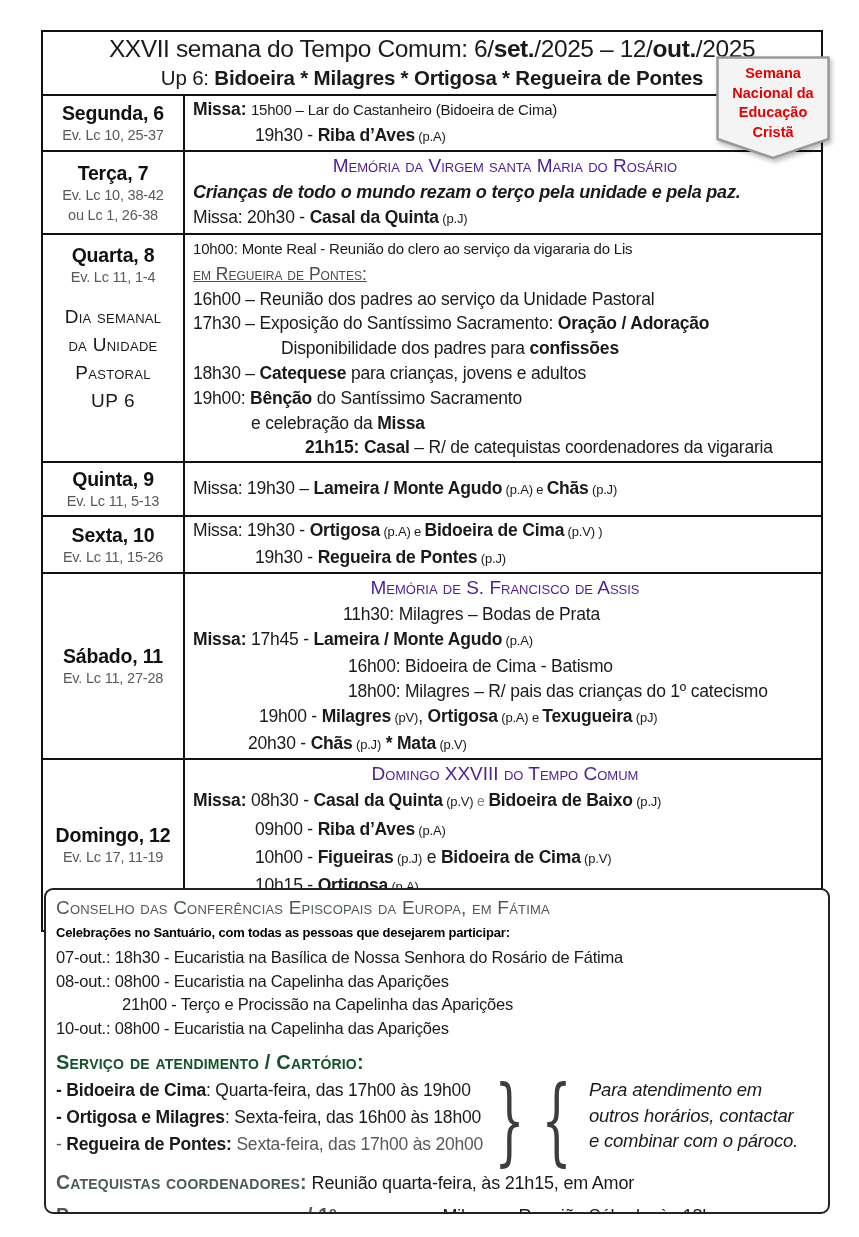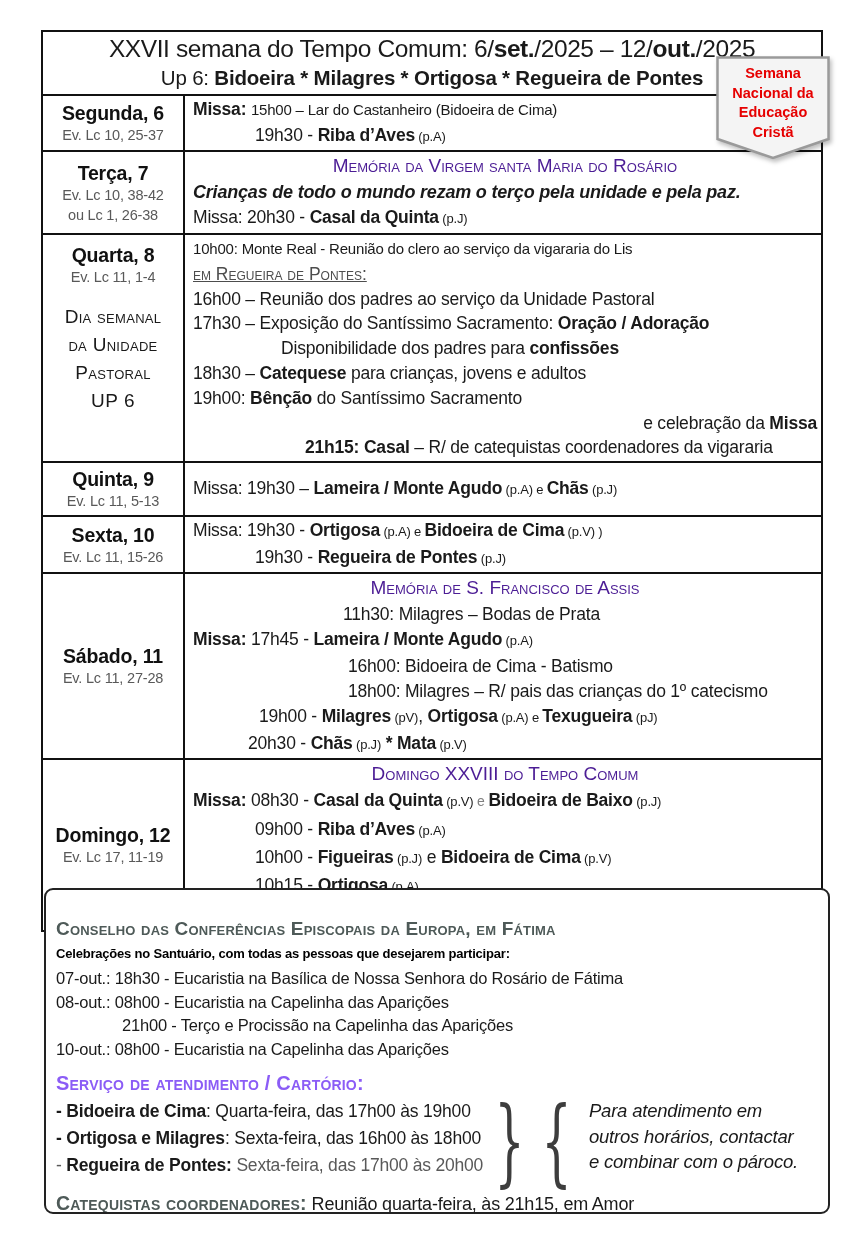--- a/index.html
+++ b/index.html
@@ -43,24 +43,24 @@
   .t-ev{font-size:14.5px;color:#595959;line-height:20px;}
   .t-cap2{font-variant:small-caps;font-size:19px;color:#1a1a1a;line-height:28px;letter-spacing:0.3px;}
   .t-up{font-size:19px;line-height:28px;letter-spacing:0.5px;}
   .t-g{color:#595959;}
   
   .badge{position:absolute;left:716px;top:56px;width:114px;height:104px;z-index:5;}
   .badge svg{position:absolute;left:0;top:0;filter:drop-shadow(2px 3px 2px rgba(0,0,0,0.25));}
   .badge-lines{position:absolute;top:8px;left:0;right:0;text-align:center;font-weight:bold;font-size:14.5px;line-height:19.5px;letter-spacing:0;}
   
   .footer-box{position:absolute;left:44px;top:888px;width:786px;height:326px;border:2px solid #222;border-radius:9px;padding:5px 10px;box-sizing:border-box;background:#fff;overflow:hidden;}
-  .fheading{font-variant:small-caps;font-weight:bold;font-size:19px;color:#4e5a58;line-height:25px;letter-spacing:0.2px;margin-top:21px;}
+  .fheading{font-variant:small-caps;font-weight:normal;font-size:19px;color:#4e5a58;line-height:25px;letter-spacing:0.2px;}
   .fintro{font-weight:bold;font-size:13px;color:#000000;line-height:26px;white-space:nowrap;}
   .fline{font-size:16.5px;line-height:23.5px;white-space:nowrap;}
-  .fheading2{font-variant:small-caps;font-weight:bold;font-size:20px;color:#8b5cf6;line-height:27px;margin-top:9px;letter-spacing:0.2px;}
+  .fheading2{font-variant:small-caps;font-weight:bold;font-size:20px;color:#14532d;line-height:27px;margin-top:9px;letter-spacing:0.2px;}
   .cartorio-row{display:flex;margin-top:1px;}
   .citem{font-size:17.5px;line-height:27px;white-space:nowrap;}
   .brace{display:inline-block;font-family:"DejaVu Serif",serif;font-size:96px;line-height:86px;font-weight:normal;color:#3d3d3d;transform:scaleX(0.5);}
   .brace.close{margin-left:-4px;}
   .brace.open{margin-left:-14px;}
   .note{margin-left:2px;font-style:italic;font-size:18.5px;line-height:25.5px;color:#1a1a1a;white-space:nowrap;}
   .fline3{margin-top:6px;font-size:18px;line-height:26px;white-space:nowrap;}
   .fheading-inline{font-variant:small-caps;font-weight:bold;font-size:19.5px;color:#4e5a58;letter-spacing:0.2px;}
 </style>
 </head>
@@ -105,21 +105,21 @@
           <div class="ln"><span class="t-up">UP 6</span></div>
         </div>
         <div class="ccell">
           <div class="ln"><span class="t-s">10h00: Monte Real - Reunião do clero ao serviço da vigararia do Lis</span></div>
           <div class="ln"><span class="t-capu">em Regueira de Pontes:</span></div>
           <div class="ln"><span class="t-n">16h00 – Reunião dos padres ao serviço da Unidade Pastoral</span></div>
           <div class="ln"><span class="t-n">17h30 – Exposição do Santíssimo Sacramento: </span><span class="t-b">Oração / Adoração</span></div>
           <div class="ln" style="padding-left: 88px;"><span class="t-n">Disponibilidade dos padres para </span><span class="t-b">confissões</span></div>
           <div class="ln"><span class="t-n">18h30 – </span><span class="t-b">Catequese</span><span class="t-n"> para crianças, jovens e adultos</span></div>
           <div class="ln"><span class="t-n">19h00: </span><span class="t-b">Bênção</span><span class="t-n"> do Santíssimo Sacramento</span></div>
-          <div class="ln" style="padding-left: 58px; text-align: right;"><span class="t-n">e celebração da </span><span class="t-b">Missa</span></div>
+          <div class="ln" style="padding-left: 58px;"><span class="t-n">e celebração da </span><span class="t-b">Missa</span></div>
           <div class="ln" style="padding-left: 112px;"><span class="t-b">21h15: Casal</span><span class="t-n"> – R/ de catequistas coordenadores da vigararia</span></div>
         </div>
       </div>
       <div class="trow">
         <div class="dcell">
           <div class="ln"><span class="t-day">Quinta, 9</span></div>
           <div class="ln"><span class="t-ev">Ev. Lc 11, 5-13</span></div>
         </div>
         <div class="ccell">
           <div class="ln"><span class="t-n">Missa: 19h30 – </span><span class="t-b">Lameira / Monte Agudo</span><span class="t-p"> (p.A) e </span><span class="t-b">Chãs</span><span class="t-p"> (p.J)</span></div>

